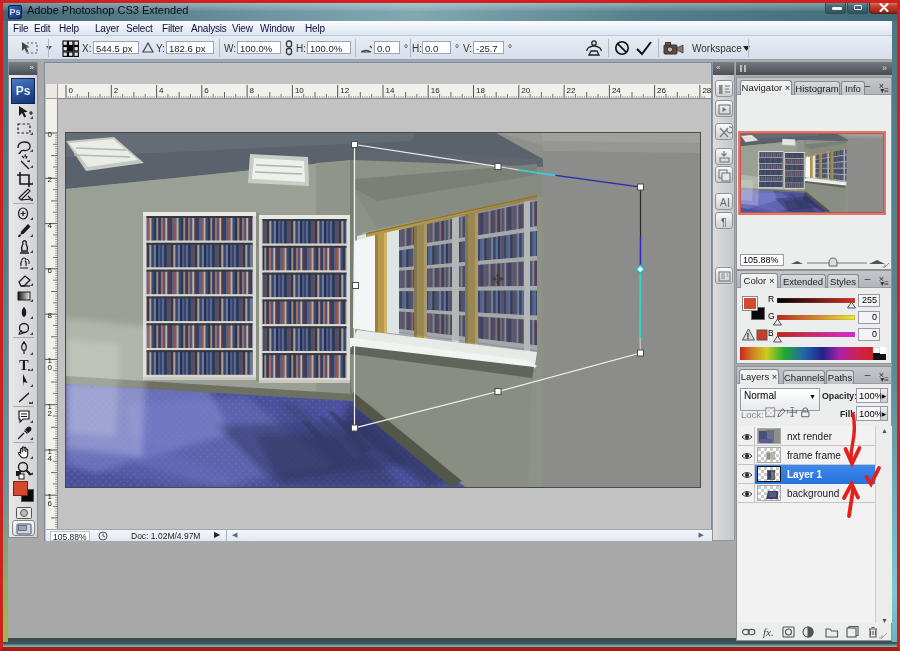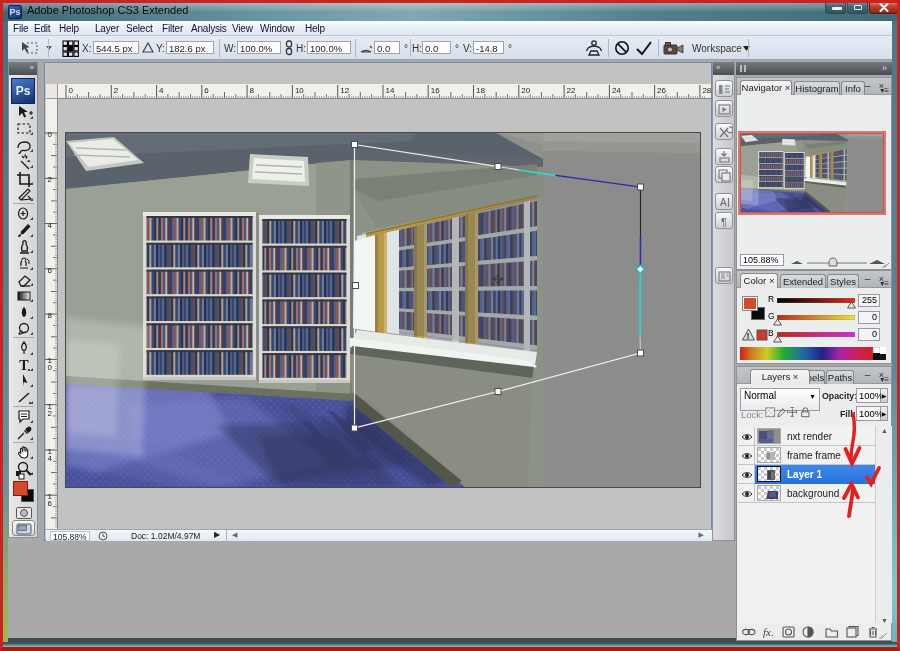--- a/index.html
+++ b/index.html
@@ -136,21 +136,21 @@
       <path d="M1 10 A9 9 0 0 1 11 10 M1 10 L11 10" fill="none" stroke="#444" stroke-width="1.2"></path>
       <path d="M10 4 l1.8 2" stroke="#444" stroke-width="1.2"></path>
     </svg>
 <span class="ib" style="left:366px;width:26px;text-align:left">0.0</span>
 <span class="lb" style="left:396px">°</span>
 <span class="sep" style="left:402px"></span>
 <span class="lb" style="left:404px">H:</span>
 <span class="ib" style="left:414px;width:29px;text-align:left">0.0</span>
 <span class="lb" style="left:447px">°</span>
 <span class="lb" style="left:455px">V:</span>
-<span class="ib" style="left:465px;width:31px;text-align:left">-14.8</span>
+<span class="ib" style="left:465px;width:31px;text-align:left">-25.7</span>
 <span class="lb" style="left:500px">°</span>
 <svg class="abs" style="left:576px;top:3px" width="20" height="18" viewBox="0 0 20 18">
 <circle cx="10" cy="4" r="2.2" fill="none" stroke="#222" stroke-width="1.3"></circle>
 <path d="M4 9 q6 -4 12 0 M4 9 l-1.5 3 M16 9 l1.5 3 M7 12 h6 l2 4 h-10 z" fill="none" stroke="#222" stroke-width="1.3"></path>
     </svg>
 <span class="sep" style="left:600px"></span>
 <svg class="abs" style="left:606px;top:4px" width="16" height="16" viewBox="0 0 16 16">
       <circle cx="8" cy="8" r="6.2" fill="none" stroke="#111" stroke-width="1.6"></circle>
       <line x1="3.6" y1="3.6" x2="12.4" y2="12.4" stroke="#111" stroke-width="1.6"></line>
     </svg>
@@ -384,21 +384,21 @@
 <svg class="abs" style="left:3px;top:76px" width="146" height="13" viewBox="0 0 146 13">
         <rect width="133" height="13" fill="url(#spec)"></rect>
         <rect x="133" width="7" height="7" fill="#fff" stroke="#888" stroke-width=".5"></rect>
         <rect x="133" y="6" width="13" height="7" fill="#111"></rect>
         <rect x="140" y="0" width="6" height="7" fill="#fff"></rect>
       </svg>
 </div>
 <div class="panel" id="play" style="top:304px;height:275px">
 <div class="ptabs"></div>
 <div class="pmx"><span style="font-size:10px">–</span> ×</div>
-<div class="tab active" style="left:13px;width:60px;line-height:14px">Layers ×</div>
+<div class="tab active" style="left:2px;width:40px;line-height:14px">Layers ×</div>
 <div class="tab" style="left:46px;width:42px;line-height:13px">Channels</div>
 <div class="tab" style="left:89px;width:28px;line-height:13px">Paths</div>
 <div class="fly" style="top:8px">▾≡</div>
 <div class="abs" style="left:3px;top:21px;width:80px;height:23px;background:linear-gradient(180deg,#fff,#e8eaec);border:1px solid #99a;font-size:10px;padding:1px 3px">Normal<span style="position:absolute;right:3px;top:4px;font-size:7px">▼</span></div>
 <span class="abs" style="left:85px;top:24px;font-size:8.8px;font-weight:bold;color:#222">Opacity:</span>
 <div class="abs" style="left:119px;top:21px;width:25px;height:15px;background:#f6f6f6;border:1px solid #99a;font-size:9.5px;text-align:right;padding:1px 2px">100%</div>
 <div class="abs" style="left:144px;top:21px;width:7px;height:15px;background:linear-gradient(180deg,#eee,#ccc);border:1px solid #99a;border-left:none;font-size:6px;text-align:center;line-height:14px">▶</div>
 <span class="abs" style="left:4px;top:42px;font-size:9.5px;color:#888;font-weight:normal">Lock:</span>
 <svg class="abs" style="left:28px;top:40px" width="50" height="13" viewBox="0 0 62 16">
 <rect x="1" y="1" width="11" height="11" fill="url(#checker)" stroke="#777"></rect>

